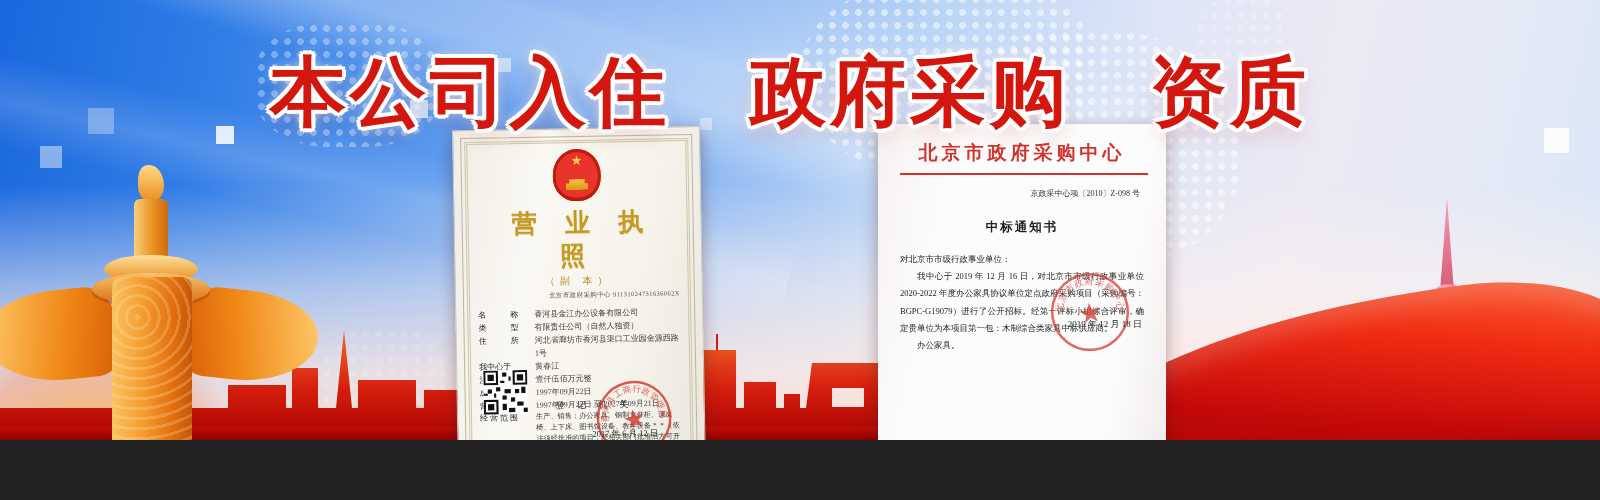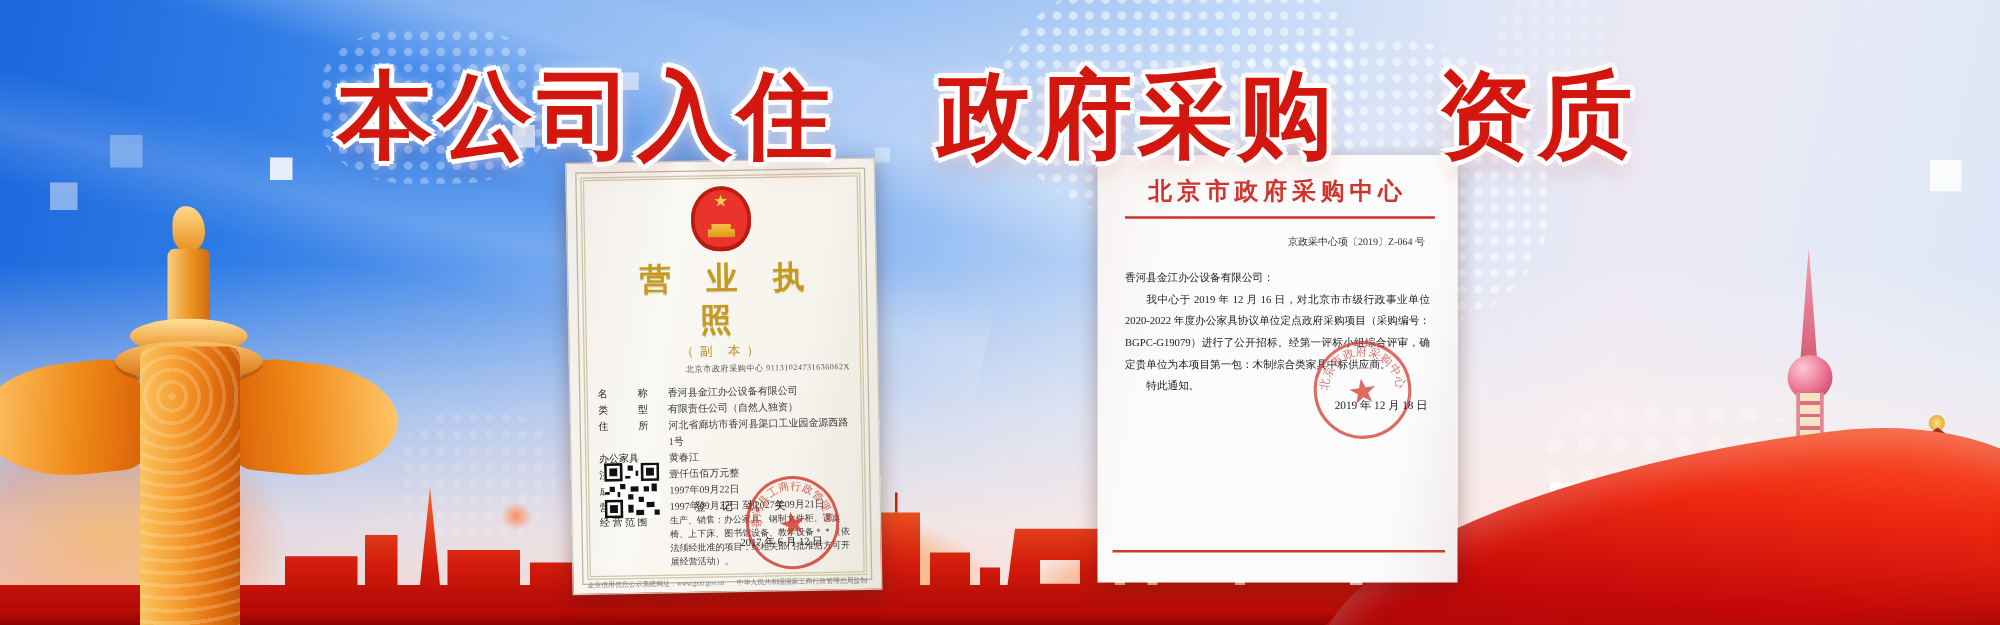--- a/index.html
+++ b/index.html
@@ -1,16 +1,16 @@
 <!DOCTYPE html>
 <html><head>
 <meta charset="utf-8">
 <style>
   html,body{margin:0;padding:0;background:#222;}
-  .stage{position:relative;width:1600px;height:500px;overflow:hidden;
+  .stage{position:relative;width:1600px;height:440px;overflow:hidden;
          font-family:"Liberation Sans","DejaVu Sans",sans-serif;}
 
   
   .bg-base{position:absolute;inset:0;z-index:1;background:
     linear-gradient(180deg, rgba(255,255,255,0) 0%, rgba(255,255,255,0) 42%,
       rgba(255,242,238,.55) 66%, rgba(255,235,228,.85) 84%, rgba(255,222,210,.95) 100%),
     linear-gradient(102deg,#1a67de 0%,#2f7ce6 13%,#5c9aee 28%,#8fb9f2 43%,
       #bed7f7 57%,#dfe6f7 69%,#ece9f4 79%,#e3e9f6 91%,#d9e6f8 100%);}
   .beam{position:absolute;z-index:2;background:linear-gradient(to bottom,
       rgba(255,255,255,0),rgba(255,255,255,.55) 50%,rgba(255,255,255,0));}
@@ -301,21 +301,21 @@
         </div>
         <div class="lic-row">
           <span class="lic-label">类　　　型</span>
           <span class="lic-value">有限责任公司（自然人独资）</span>
         </div>
         <div class="lic-row">
           <span class="lic-label">住　　　所</span>
           <span class="lic-value">河北省廊坊市香河县渠口工业园金源西路1号</span>
         </div>
         <div class="lic-row">
-          <span class="lic-label">办公家具</span>
+          <span class="lic-label">我中心于</span>
           <span class="lic-value">黄春江</span>
         </div>
         <div class="lic-row">
           <span class="lic-label">注 册 资 本</span>
           <span class="lic-value">壹仟伍佰万元整</span>
         </div>
         <div class="lic-row">
           <span class="lic-label">成 立 日 期</span>
           <span class="lic-value">1997年09月22日</span>
         </div>
@@ -378,24 +378,25 @@
     <div class="lic-footer doc-serif">
       <span>企业信用信息公示系统网址：www.gsxt.gov.cn</span>
       <span>中华人民共和国国家工商行政管理总局监制</span>
     </div>
   </div>
 
   <div class="doc notice doc-serif">
     <div class="not-content">
       <div class="not-org">北京市政府采购中心</div>
       <div class="not-rule"></div>
-      <div class="not-number">京政采中心项〔2019〕Z-064 号</div>
-      <div class="not-salutation">香河县金江办公设备有限公司：</div>
+      <div class="not-number">京政采中心项〔2010〕Z-098 号</div>
+      <div class="not-title">中标通知书</div>
+      <div class="not-salutation">对北京市市级行政事业单位：</div>
       <div class="not-body">我中心于 2019 年 12 月 16 日，对北京市市级行政事业单位 2020-2022 年度办公家具协议单位定点政府采购项目（采购编号：BGPC-G19079）进行了公开招标。经第一评标小组综合评审，确定贵单位为本项目第一包：木制综合类家具中标供应商。</div>
-      <div class="not-closing">特此通知。</div>
+      <div class="not-closing">办公家具。</div>
     </div>
     <svg class="not-stamp" viewBox="0 0 100 100">
       <defs>
           <path id="c-not" d="M50,50 m-33,0 a33,33 0 1,1 66,0 a33,33 0 1,1 -66,0"></path>
         </defs>
       <circle cx="50" cy="50" r="45" fill="none" stroke="#d2342a" stroke-width="3"></circle>
       <text font-size="11" fill="#d2342a" letter-spacing="0.5">
         <textPath href="#c-not" startOffset="4">北京市政府采购中心</textPath>
       </text>
       <polygon fill="#d2342a" points="50,39 53.1,47.8 62.4,47.9 54.9,53.4 57.7,62.3 50,56.9 42.3,62.3 45.1,53.4 37.6,47.9 46.9,47.8"></polygon>

